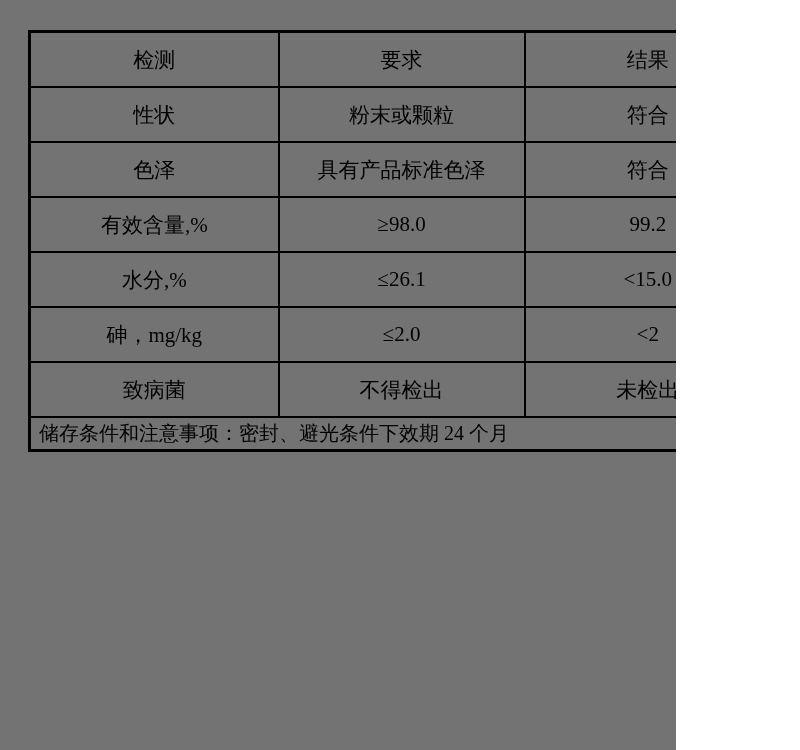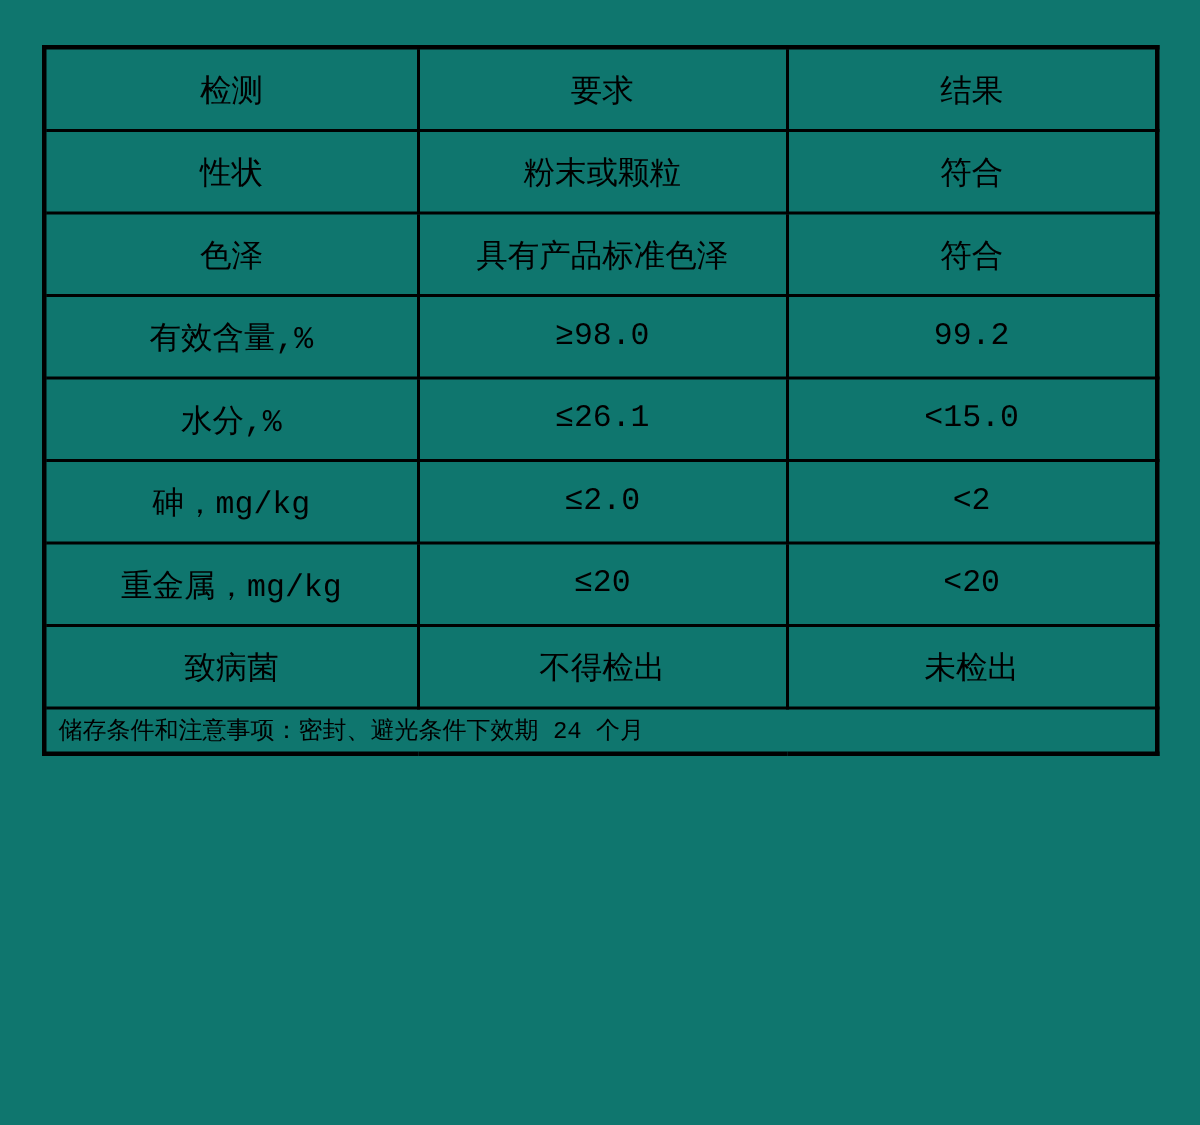--- a/index.html
+++ b/index.html
@@ -6,25 +6,24 @@
     margin: 0;
     padding: 0;
     background: #ffffff;
     width: 800px;
     height: 750px;
     font-family: "Liberation Serif", "DejaVu Serif", serif;
     color: #000000;
   }
   .page {
     position: relative;
-    width: 800px;
+    width: 676px;
     height: 750px;
-    background: #0f766e;
+    background: #737373;
     overflow: hidden;
-    font-family: Liberation Mono, monospace;
   }
   table.spec-table {
     position: absolute;
     left: 28px;
     top: 30px;
     width: 742px;
     border-collapse: collapse;
     table-layout: fixed;
     border: 3px solid #000000;
   }
@@ -39,21 +38,21 @@
     padding: 0 4px;
     overflow: hidden;
     white-space: nowrap;
   }
   table.spec-table col.c1 { width: 249px; }
   table.spec-table col.c2 { width: 246px; }
   table.spec-table col.c3 { width: 247px; }
   table.spec-table tr.footer-row td {
     height: 24px;
     text-align: left;
-    font-size: 16px;
+    font-size: 20px;
     padding: 2px 8px;
   }
 </style>
 </head>
 <body>
 
 <div class="page">
   <table class="spec-table">
     <colgroup>
       <col class="c1">
@@ -87,25 +86,20 @@
         <td>水分,%</td>
         <td>≤26.1</td>
         <td>&lt;15.0</td>
       </tr>
       <tr>
         <td>砷，mg/kg</td>
         <td>≤2.0</td>
         <td>&lt;2</td>
       </tr>
       <tr>
-        <td>重金属，mg/kg</td>
-        <td>≤20</td>
-        <td>&lt;20</td>
-      </tr>
-      <tr>
         <td>致病菌</td>
         <td>不得检出</td>
         <td>未检出</td>
       </tr>
       <tr class="footer-row">
         <td colspan="3">储存条件和注意事项：密封、避光条件下效期 24 个月</td>
       </tr>
     </tbody>
   </table>
 </div>

